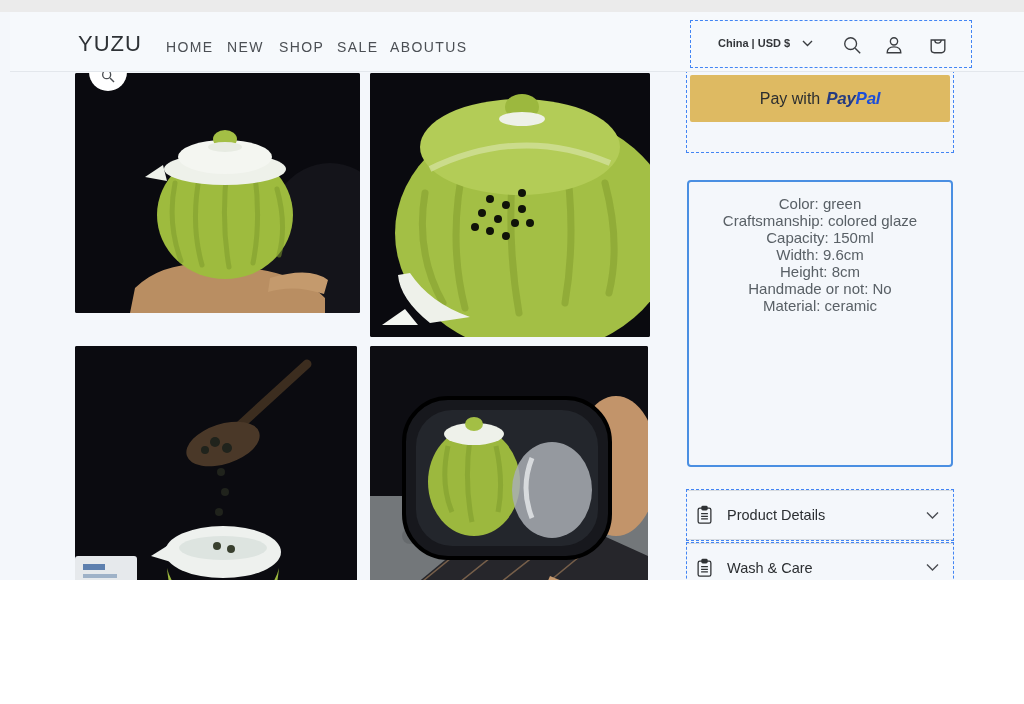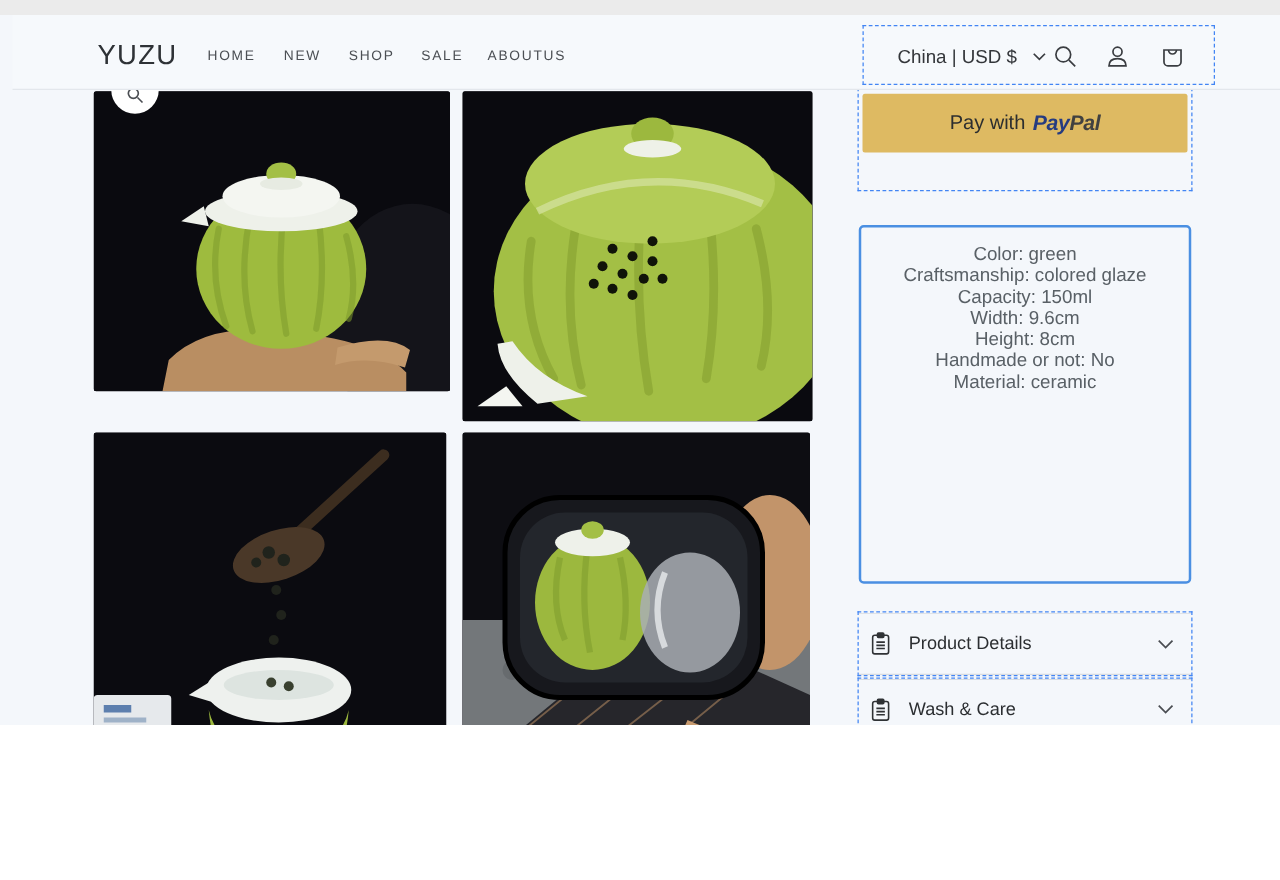--- a/index.html
+++ b/index.html
@@ -6,44 +6,44 @@
   *{box-sizing:border-box;font-family:"Liberation Sans",sans-serif;}
   .stage{position:relative;width:1024px;height:580px;overflow:hidden;background:#fff;}
   .chrome{position:absolute;left:0;top:0;width:1024px;height:12px;background:#ebebeb;}
   .page{position:absolute;left:0;top:12px;width:1024px;height:649px;background:#f4f7fb;}
   .hline{position:absolute;left:8px;top:659px;width:1016px;height:2px;background:#6b95e3;z-index:9;}
   .bottom-white{position:absolute;left:0;top:661px;width:1024px;height:43px;background:#ffffff;}
 
   
   header{position:absolute;left:10px;top:12px;width:1014px;height:60px;background:#f6f9fc;border-bottom:1px solid #e3e7ec;z-index:5;}
   .logo{position:absolute;left:68px;top:19px;font-size:22px;letter-spacing:1px;color:#2e3236;font-weight:500;cursor:pointer;}
-  .nav-item{position:absolute;top:27px;font-size:11px;letter-spacing:1.4px;color:#4b4f54;text-decoration:none;cursor:pointer;}
+  .nav-item{position:absolute;top:27px;font-size:14px;letter-spacing:1.4px;color:#4b4f54;text-decoration:none;cursor:pointer;}
   .n0{left:156px}.n1{left:217px}.n2{left:269px}.n3:nth-child(n){left:327px}.n3{left:327px}.n4{left:380px}
   .header-box{position:absolute;left:680px;top:8px;width:282px;height:48px;border:1px dashed #4285f4;}
-  .locale{position:absolute;left:708px;top:25px;font-size:15px;color:#33363a;display:flex;align-items:center;gap:12px;cursor:pointer;}
+  .locale{position:absolute;left:708px;top:25px;font-size:11px;color:#33363a;display:flex;align-items:center;gap:12px;cursor:pointer;font-weight:bold;}
   .hicon{position:absolute;top:23px;width:20px;height:20px;cursor:pointer;}
   .hicon svg{width:20px;height:20px;display:block;}
 
   
   .media{position:absolute;overflow:hidden;border-radius:2px;background:#0b0b10;z-index:2;}
   .media svg{display:block;width:100%;height:100%;}
   .m1{left:75px;top:73px;width:285px;height:240px;}
   .m2{left:370px;top:73px;width:280px;height:264px;}
   .m3{left:75px;top:346px;width:282px;height:302px;}
   .m4{left:370px;top:346px;width:278px;height:276px;}
   .zoom-badge{position:absolute;left:89px;top:53px;width:38px;height:38px;border-radius:50%;background:#fff;z-index:3;display:flex;align-items:flex-end;justify-content:center;cursor:pointer;}
   .zoom-badge svg{width:16px;height:16px;margin-bottom:7px;}
 
   
   .buy-box{position:absolute;left:686px;top:70px;width:268px;height:83px;border:1px dashed #4285f4;z-index:4;}
   .paypal-btn{position:absolute;left:3px;top:4px;width:260px;height:47px;background:#deba62;border-radius:2px;display:flex;align-items:center;justify-content:center;cursor:pointer;}
   .paypal-btn .prefix{font-size:16px;color:#2c2e2f;margin-right:6px;}
   .pp{font-style:italic;font-weight:700;font-size:17px;letter-spacing:-0.3px;}
   .pp-first{color:#253b80;}
-  .pp-second{color:#404040;}
+  .pp-second{color:#1d4ed8;}
   .more-options{position:absolute;left:0;bottom:5px;width:100%;text-align:center;font-size:12.5px;color:#2f3235;text-decoration:underline;cursor:pointer;}
 
   .specs{position:absolute;left:687px;top:180px;width:266px;height:287px;border:2px solid #4a8fe2;border-radius:4px;display:flex;flex-direction:column;justify-content:flex-start;padding:13px 6px;z-index:4;}
   .spec-line{text-align:center;font-size:15px;color:#596066;}
 
   .acc{position:absolute;left:686px;width:268px;border:1px dashed #4285f4;box-shadow:inset 0 1px 0 #d7dbe0, inset 0 -1px 0 #d7dbe0;display:flex;align-items:center;cursor:pointer;z-index:4;background:transparent;}
   .acc1{top:489px;height:52px;}
   .acc2{top:542px;height:51px;text-align:center;}
   .acc .doc{margin-left:9px;width:17px;height:20px;flex:none;}
   .acc .label{margin-left:14px;font-size:14.5px;color:#2b2e31;}

